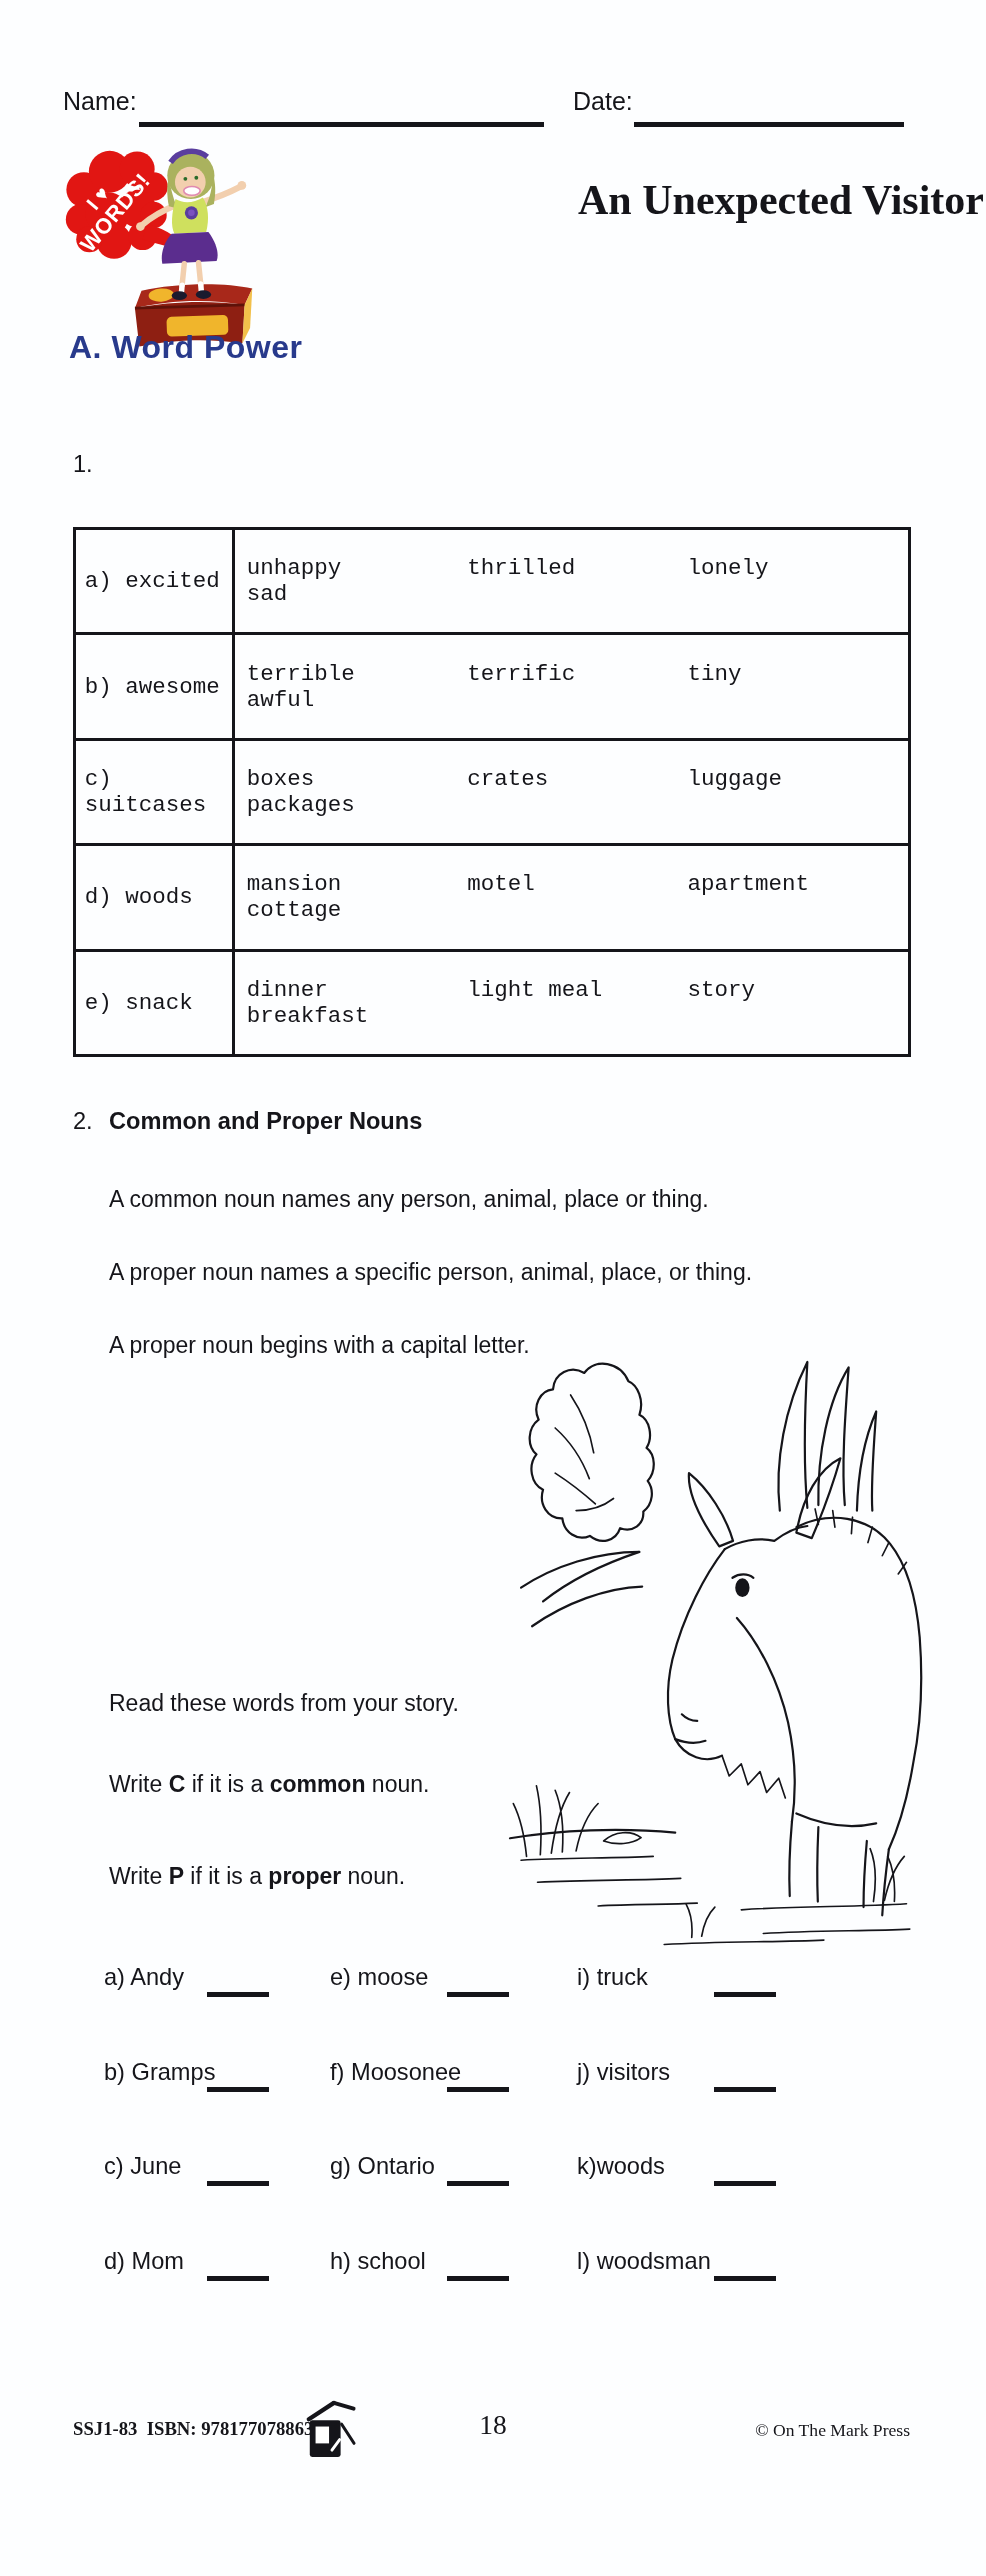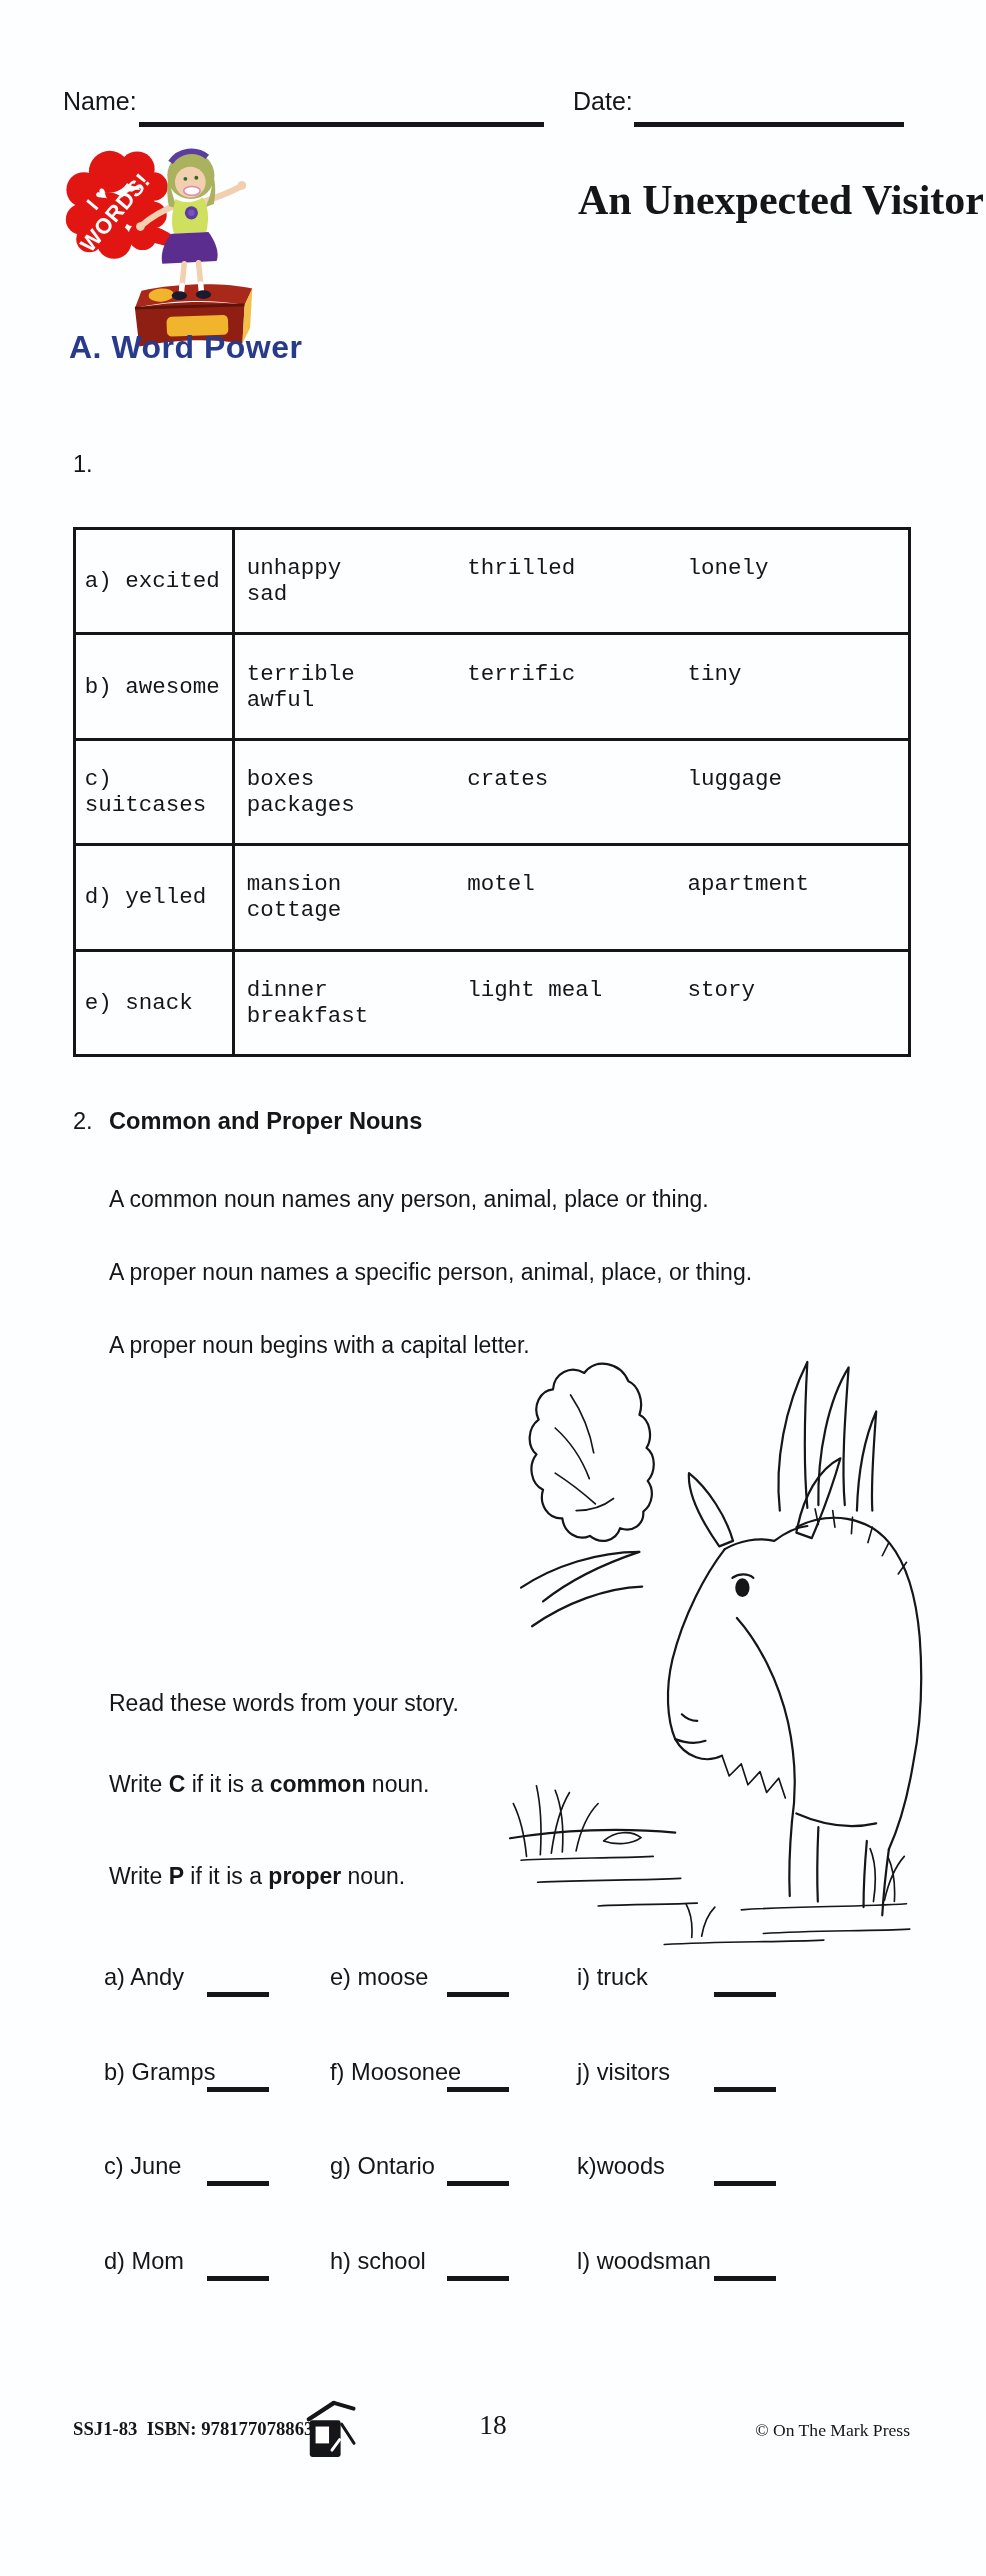--- a/index.html
+++ b/index.html
@@ -157,21 +157,21 @@
       <td class="opts">
             <div class="opts-grid">
         <span>boxes</span>
               <span>crates</span>
               <span>luggage</span>
               <span>packages</span>
       </div>
           </td>
     </tr>
     <tr>
-      <td class="w">d) yelled</td>
+      <td class="w">d) woods</td>
       <td class="opts">
             <div class="opts-grid">
         <span>mansion</span>
               <span>motel</span>
               <span>apartment</span>
               <span>cottage</span>
       </div>
           </td>
     </tr>
     <tr>

